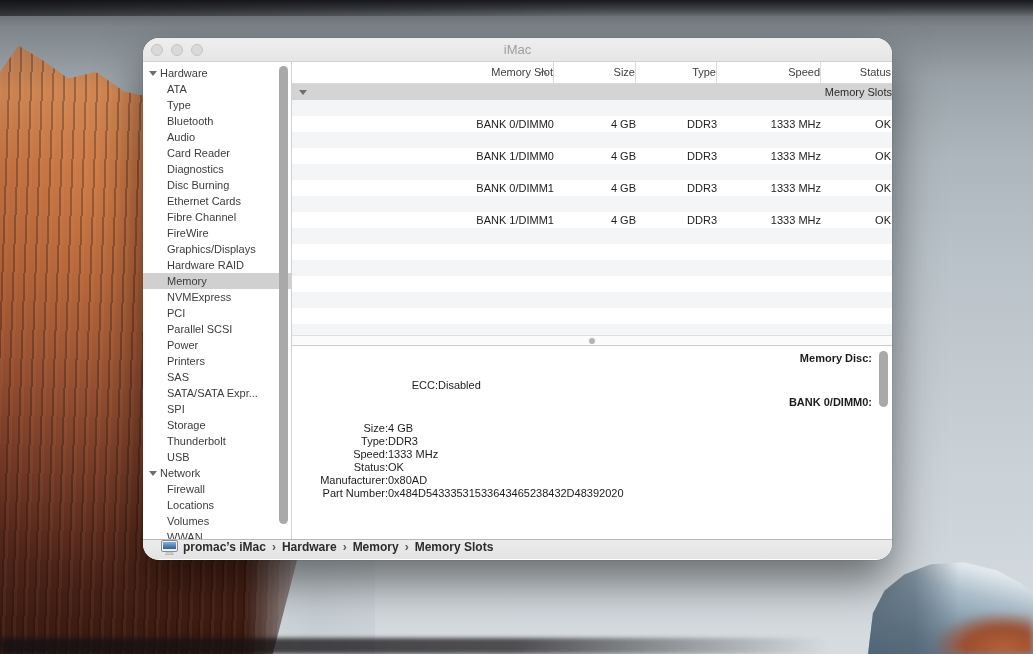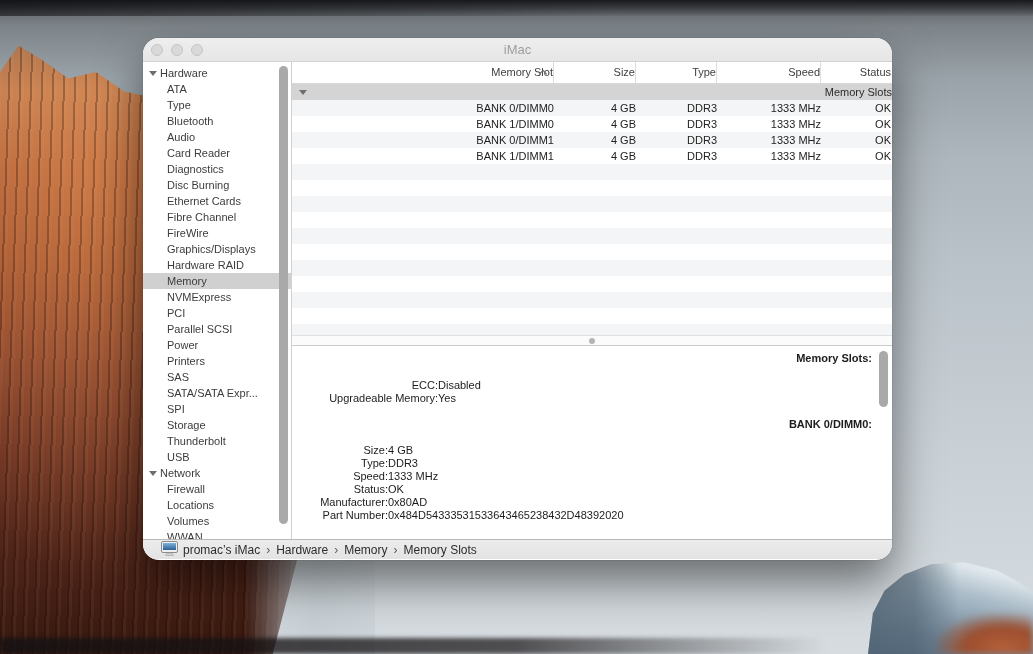--- a/index.html
+++ b/index.html
@@ -65,45 +65,45 @@
   .c-slot{width:262px}.c-size{width:82px}.c-type{width:81px}.c-speed{width:104px}.c-status{width:70px}
   .sortchev { position:absolute; right:7px; top:9px; width:6px; height:6px;
     border-left:1.5px solid #6b6b6b; border-top:1.5px solid #6b6b6b; transform:rotate(45deg); }
 
   .tbody { height:251px; position:relative; font-size:11px; color:#222;
     background:repeating-linear-gradient(180deg,#f4f5f7 0 16px,#ffffff 16px 32px);
     background-position:0 16px; overflow:hidden; }
   .grouprow { height:16px; line-height:16px; background:#d4d4d4; position:relative;
     padding-left:20px; color:#2b2b2b; }
   .grouprow .tri { left:7px; }
-  .trow { height:16px; line-height:16px; display:flex; background:transparent; }
+  .trow { height:16px; line-height:16px; display:flex; background:transparent;margin-top:16px; }
   .td { padding-left:6px; white-space:nowrap; overflow:hidden; }
   .td.slot { padding-left:33px; }
   .td.size { padding-left:11px; }
 
   .splitter { height:11px; background:#fbfbfb; border-top:1px solid #e0e0e0;
     border-bottom:1px solid #cccccc; position:relative; }
   .dimple { position:absolute; left:50%; top:2px; width:6px; height:6px; margin-left:-3px;
     border-radius:50%; background:#b4b4b4; }
 
   .details { flex:1; background:#fff; position:relative; overflow:hidden;
     font-size:11px; line-height:13px; color:#1c1c1c; padding:6px 20px 0 13px; }
   .d-title { font-weight:bold; margin-bottom:14px; }
   .d-row { display:flex;padding-left:8px; }
   .d-label { width:125px; flex:none; }
-  .bank-title { font-weight:bold; margin:13px 0 13px 34px; }
+  .bank-title { font-weight:bold; margin:4px 0 13px 34px; }
   .b-row { display:flex; }
   .b-label { width:83px; flex:none; }
   .dt-scroll { position:absolute; right:4px; top:5px; width:9px; height:56px;
     border-radius:4.5px; background:#a9a9a9; }
 
   
   .statusbar { height:20px; background:linear-gradient(180deg,#ececec,#e3e3e3);
-    border-top:1px solid #b8b8b8; display:flex; align-items:center;
-    padding-left:18px; font-size:12px; color:#2c2c2c; }
+    border-top:1px solid #b8b8b8; display:flex; align-items:flex-start;
+    padding-left:18px; font-size:12px; color:#2c2c2c;font-weight:bold; }
   .crumb { white-space:nowrap; }
   .crumb-sep { margin:0 6px; color:#5a5a5a; }
   .mac-icon { margin-right:5px; display:inline-block; }
 </style>
 </head>
 <body>
 
 <div class="screen">
   <div class="sky"></div>
   <div class="sky-topdark"></div>
@@ -198,28 +198,24 @@
             <div class="td c-speed">1333 MHz</div>
             <div class="td c-status">OK</div>
           </div>
         </div>
 
         <div class="splitter">
           <div class="dimple"></div>
         </div>
 
         <div class="details">
-          <div class="d-title">Memory Slots:</div>
+          <div class="d-title">Memory Disc:</div>
           <div class="d-row">
             <span class="d-label">ECC:</span>
             <span>Disabled</span>
-          </div>
-          <div class="d-row">
-            <span class="d-label">Upgradeable Memory:</span>
-            <span>Yes</span>
           </div>
           <div class="bank-title">BANK 0/DIMM0:</div>
           <div class="b-row">
             <span class="b-label">Size:</span>
             <span>4 GB</span>
           </div>
           <div class="b-row">
             <span class="b-label">Type:</span>
             <span>DDR3</span>
           </div>

